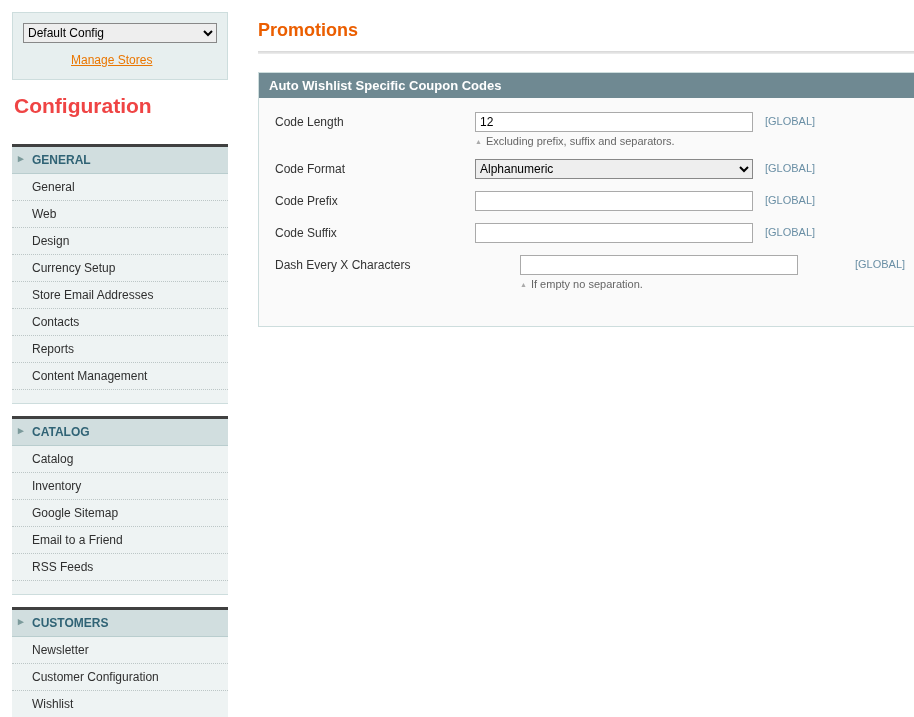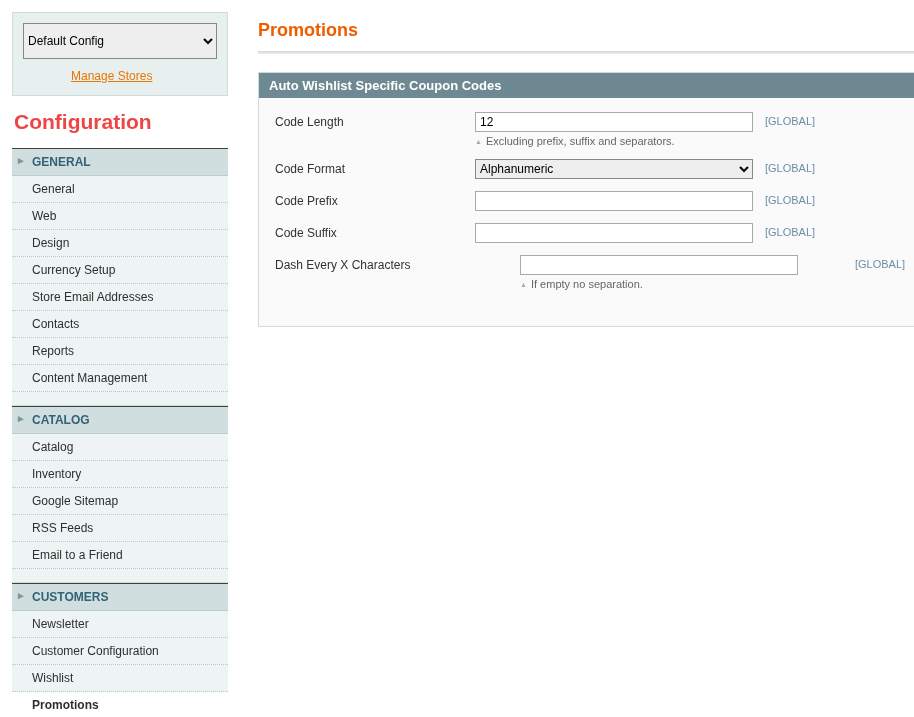--- a/index.html
+++ b/index.html
@@ -24,41 +24,42 @@
     padding: 10px 10px 12px 10px;
   }
   .scope-label {
     font-size: 12px;
     color: #333;
     margin-bottom: 4px;
   }
   .scope-select {
     width: 100%;
     font-size: 12px;
-    height: 36px;
+    height: 20px;
     border: 1px solid #888;
     background: #eee;
   }
   .manage-stores {
     display: inline-block;
     margin-top: 10px;
     color: #ea7601;
     text-decoration: underline;
     font-size: 12px;
     margin-left: 48px;
   }
   .config-title {
     font-size: 21px;
     font-weight: bold;
     color: #ef4444;
     padding: 14px 0 14px 2px;
     background: #fff;
   }
   .nav-section {
-    border-top: 1px solid #404040;
+    border-top: 3px solid #404040;
+    margin-top: 12px;
   }
   .nav-section-header {
     background: #d1dedf;
     border-bottom: 1px solid #b9cdce;
     padding: 6px 8px 6px 20px;
     font-size: 12px;
     font-weight: bold;
     color: #306375;
     position: relative;
   }
@@ -190,22 +191,22 @@
           <div class="nav-item">Contacts</div>
           <div class="nav-item">Reports</div>
           <div class="nav-item">Content Management</div>
           <div class="nav-section-end"></div>
         </div>
         <div class="nav-section">
           <div class="nav-section-header">CATALOG</div>
           <div class="nav-item">Catalog</div>
           <div class="nav-item">Inventory</div>
           <div class="nav-item">Google Sitemap</div>
+          <div class="nav-item">Email to a Friend</div>
           <div class="nav-item">RSS Feeds</div>
-          <div class="nav-item">Email to a Friend</div>
           <div class="nav-section-end"></div>
         </div>
         <div class="nav-section">
           <div class="nav-section-header">CUSTOMERS</div>
           <div class="nav-item">Newsletter</div>
           <div class="nav-item">Customer Configuration</div>
           <div class="nav-item">Wishlist</div>
           <div class="nav-item active">Promotions</div>
         </div>
       </div>

